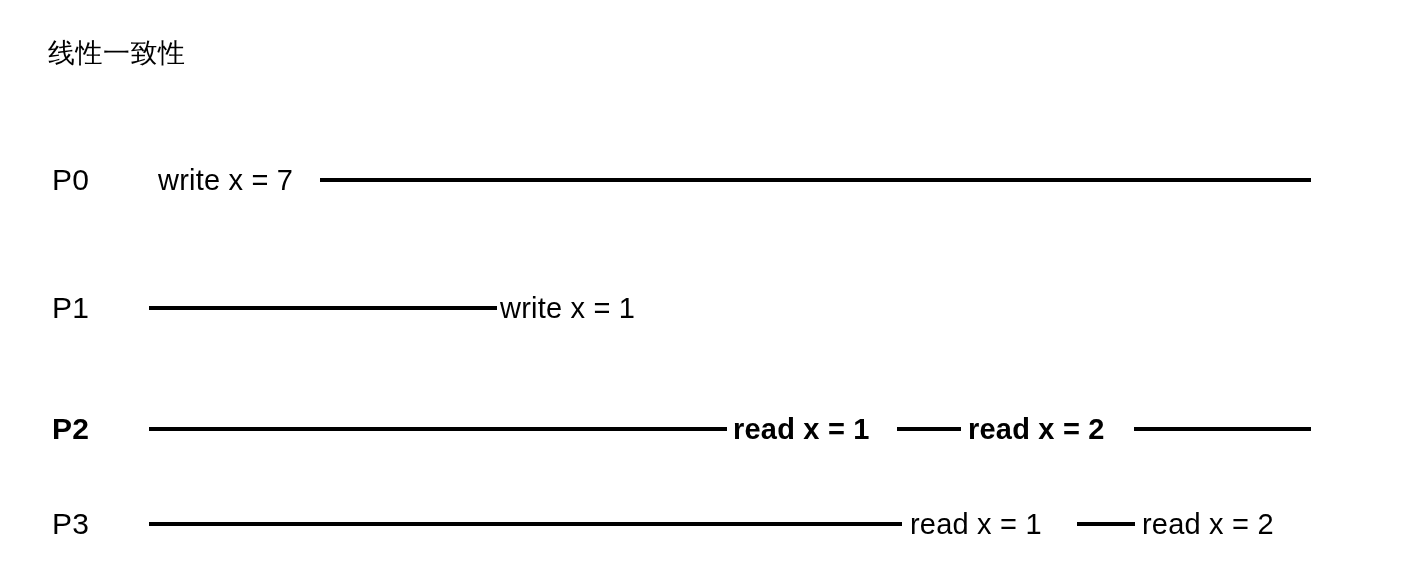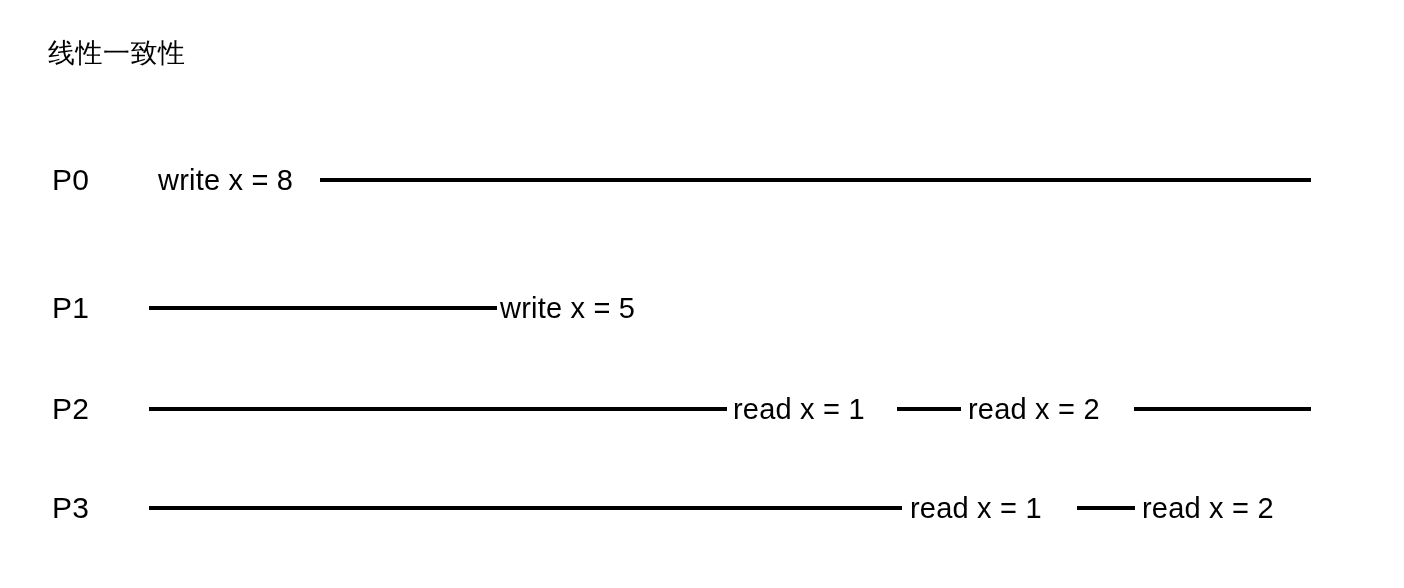--- a/index.html
+++ b/index.html
@@ -76,44 +76,44 @@
 </style>
 </head>
 <body>
 
 <div id="diagram">
   <div class="title">线性一致性</div>
   <div id="rows-container">
       <div class="row" id="row-0" style="top: 156px;">
         <div class="row-label">P0</div>
         <div class="seg" style="left: 158px;">
-          <span class="seg-label">write x = 8</span>
+          <span class="seg-label">write x = 7</span>
         </div>
         <div class="seg-line" style="left: 320px; width: 991px;"></div>
       </div>
       <div class="row" id="row-1" style="top: 284px;">
         <div class="row-label">P1</div>
         <div class="seg-line" style="left: 149px; width: 348px;"></div>
         <div class="seg" style="left: 500px;">
-          <span class="seg-label">write x = 5</span>
+          <span class="seg-label">write x = 1</span>
         </div>
       </div>
-      <div class="row" id="row-2" style="top: 385px;">
+      <div class="row" id="row-2" style="top: 405px; font-weight: bold;">
         <div class="row-label">P2</div>
         <div class="seg-line" style="left: 149px; width: 578px;"></div>
         <div class="seg" style="left: 733px;">
           <span class="seg-label">read x = 1</span>
         </div>
         <div class="seg-line" style="left: 897px; width: 64px;"></div>
         <div class="seg" style="left: 968px;">
           <span class="seg-label">read x = 2</span>
         </div>
         <div class="seg-line" style="left: 1134px; width: 177px;"></div>
       </div>
-      <div class="row" id="row-3" style="top: 484px;">
+      <div class="row" id="row-3" style="top: 500px;">
         <div class="row-label">P3</div>
         <div class="seg-line" style="left: 149px; width: 753px;"></div>
         <div class="seg" style="left: 910px;">
           <span class="seg-label">read x = 1</span>
         </div>
         <div class="seg-line" style="left: 1077px; width: 58px;"></div>
         <div class="seg" style="left: 1142px;">
           <span class="seg-label">read x = 2</span>
         </div>
       </div>

